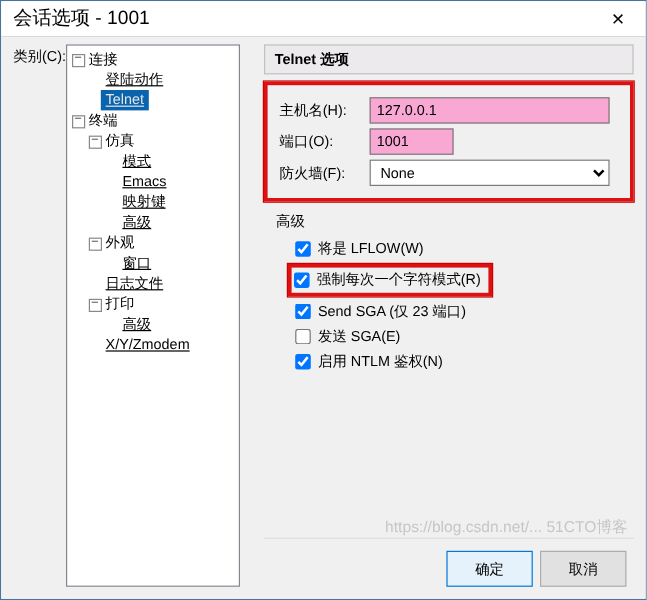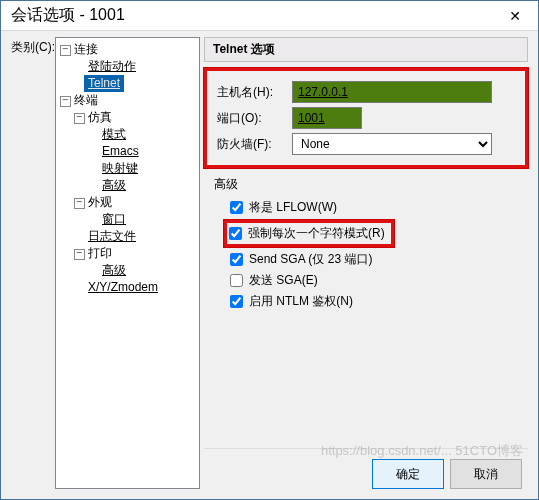--- a/index.html
+++ b/index.html
@@ -33,21 +33,21 @@
 
     
     .body {
       flex: 1;
       padding: 6px 10px 10px 10px;
       display: flex;
       flex-direction: row;
       background: #f0f0f0;
     }
     .category-label { margin: 2px 0 3px 0; }
-    .content-row { flex: 1; display: flex; gap: 4px; min-height: 0; }
+    .content-row { flex: 1; display: flex; gap: 20px; min-height: 0; }
 
     
     .tree-panel {
       width: 145px;
       background: #fff;
       border: 1px solid #828790;
       overflow: auto;
       padding: 3px 0;
     }
     .tree ul { list-style: none; margin: 0; padding: 0 0 0 14px; }
@@ -92,22 +92,21 @@
       padding: 6px 6px 6px 10px;
     }
 
     .form-row { display: flex; align-items: center; margin: 4px 0; }
     .form-label { width: 75px; }
     .text-input {
       font: inherit;
       height: 22px;
       padding: 1px 5px;
       border: 1px solid #7a7a7a;
-      background: #4d7c0f;
-      text-decoration: underline;
+      background: #f9a8d4;
     }
     .host-input { width: 200px; }
     .port-input { width: 70px; }
     .select {
       font: inherit;
       height: 22px;
       width: 200px;
       border: 1px solid #7a7a7a;
       background: #fff;
       padding-left: 4px;
@@ -138,21 +137,21 @@
       min-width: 72px;
       height: 30px;
       font: inherit;
       background: #e1e1e1;
       border: 1px solid #adadad;
     }
     .btn.primary { border: 1px solid #0078d7; background:#e5f1fb; }
 
     .watermark {
       position: absolute;
-      right: 16px; bottom: 40px;
+      right: 16px; bottom: 52px;
       color: rgba(170,170,170,0.6);
       font-size: 13px;
       pointer-events: none;
     }
   </style>
 </head>
 <body>
 
 <div class="window">
   <div class="titlebar">

